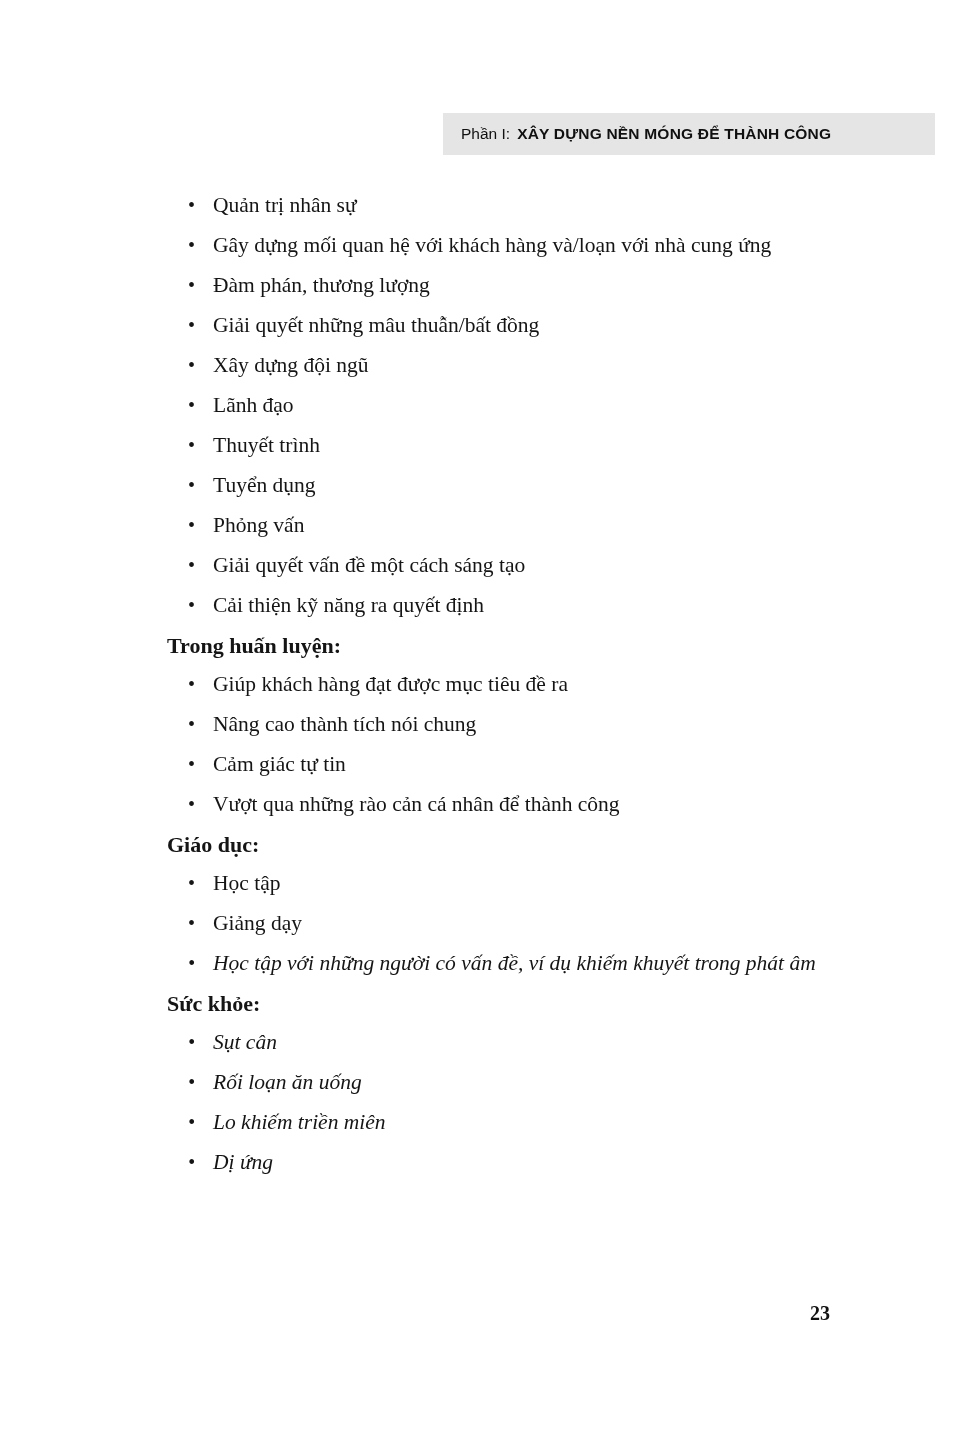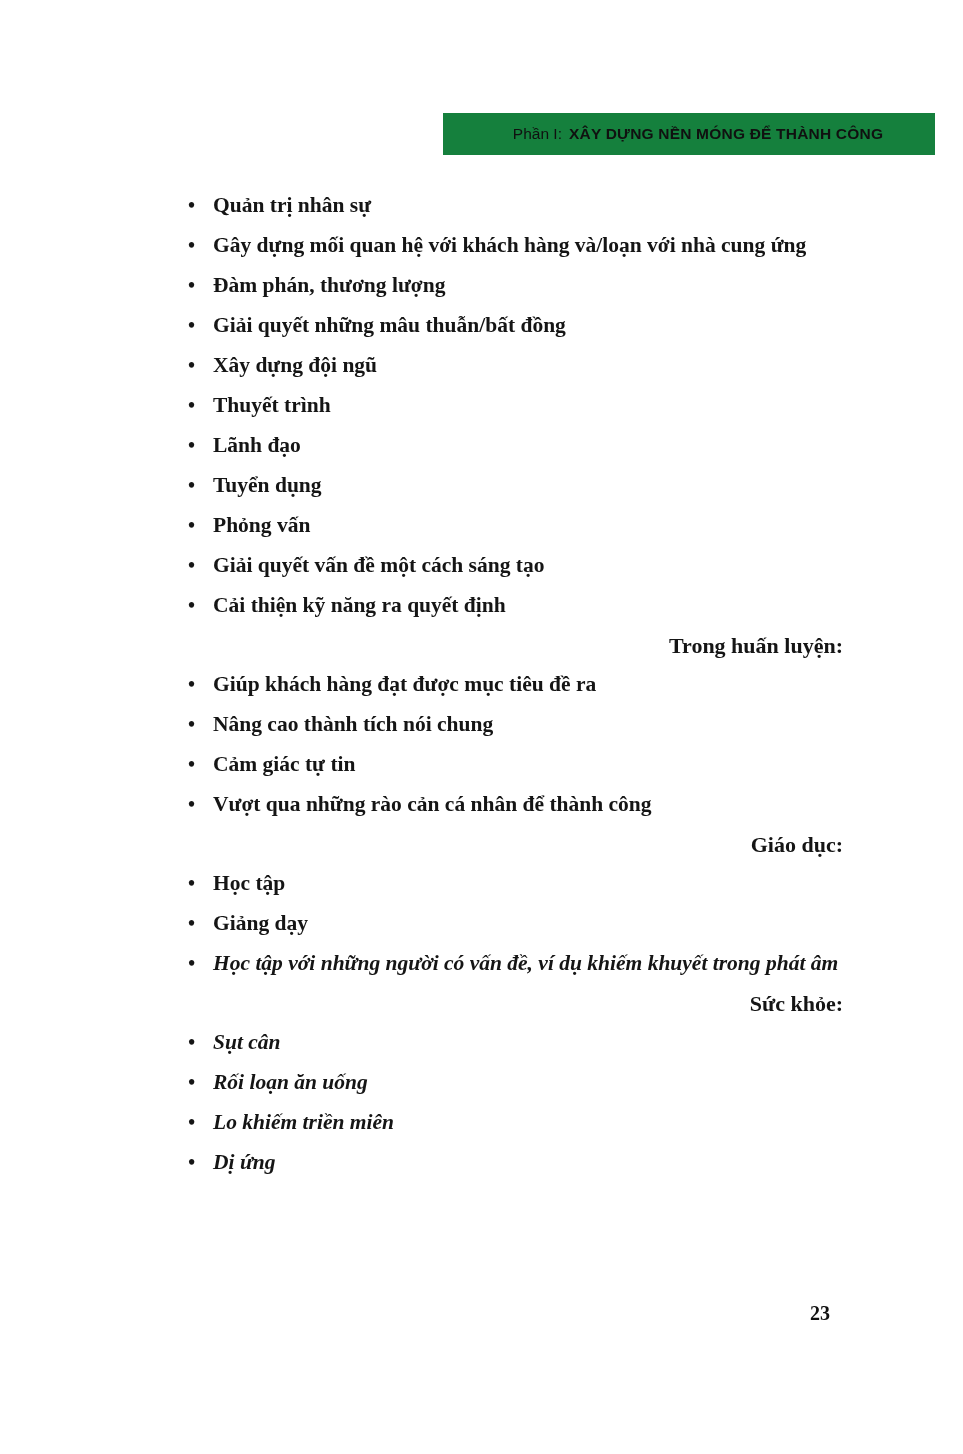--- a/index.html
+++ b/index.html
@@ -16,64 +16,61 @@
     position: absolute;
     inset: 0;
     background: #ffffff;
   }
   .header-bar {
     position: absolute;
     top: 113px;
     left: 443px;
     width: 492px;
     height: 42px;
-    background: #15803d;
+    background: #e5e5e5;
     display: flex;
     align-items: center;
     padding-left: 18px;
     font-family: "Liberation Sans", sans-serif;
     font-size: 15.5px;
     color: #101010;
     white-space: nowrap;
-    justify-content: center;
   }
   .header-prefix { font-weight: 400; margin-right: 7px; }
   .header-title  { font-weight: 700; letter-spacing: 0.2px; }
   .content {
     position: absolute;
     left: 167px;
     top: 188px;
     width: 676px;
     font-size: 21.5px;
   }
   ul.bullet-list {
     list-style: none;
     padding-left: 46px;
     margin: 0;
-    font-weight: bold;
   }
   ul.bullet-list li {
     position: relative;
     line-height: 35px;
     margin-bottom: 5px;
   }
   ul.bullet-list li::before {
     content: "\2022";
     position: absolute;
     left: -25px;
     top: 0;
     font-size: 20px;
   }
   li.italic { font-style: italic; }
   h2.section-heading {
     font-size: 22px;
     font-weight: 700;
     line-height: 35px;
     margin: 4px 0 4px 0;
-    text-align: right;
   }
   .page-number {
     position: absolute;
     top: 1302px;
     right: 133px;
     font-weight: 700;
     font-size: 20px;
     color: #111;
   }
 </style>
@@ -88,22 +85,22 @@
   </div>
 
   <div class="content">
 
     <ul class="bullet-list">
       <li>Quản trị nhân sự</li>
       <li>Gây dựng mối quan hệ với khách hàng và/loạn với nhà cung ứng</li>
       <li>Đàm phán, thương lượng</li>
       <li>Giải quyết những mâu thuẫn/bất đồng</li>
       <li>Xây dựng đội ngũ</li>
+      <li>Lãnh đạo</li>
       <li>Thuyết trình</li>
-      <li>Lãnh đạo</li>
       <li>Tuyển dụng</li>
       <li>Phỏng vấn</li>
       <li>Giải quyết vấn đề một cách sáng tạo</li>
       <li>Cải thiện kỹ năng ra quyết định</li>
     </ul>
 
     <h2 class="section-heading">Trong huấn luyện:</h2>
     <ul class="bullet-list">
       <li>Giúp khách hàng đạt được mục tiêu đề ra</li>
       <li>Nâng cao thành tích nói chung</li>

